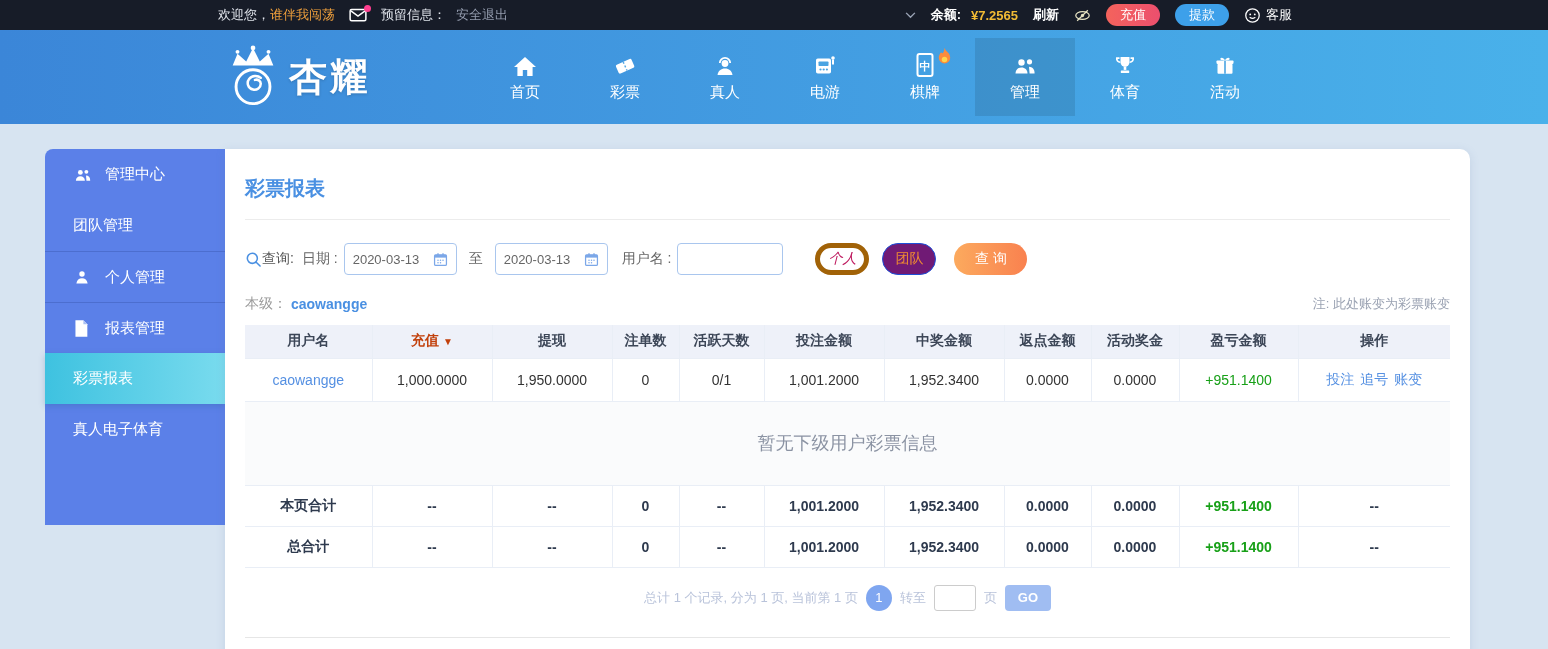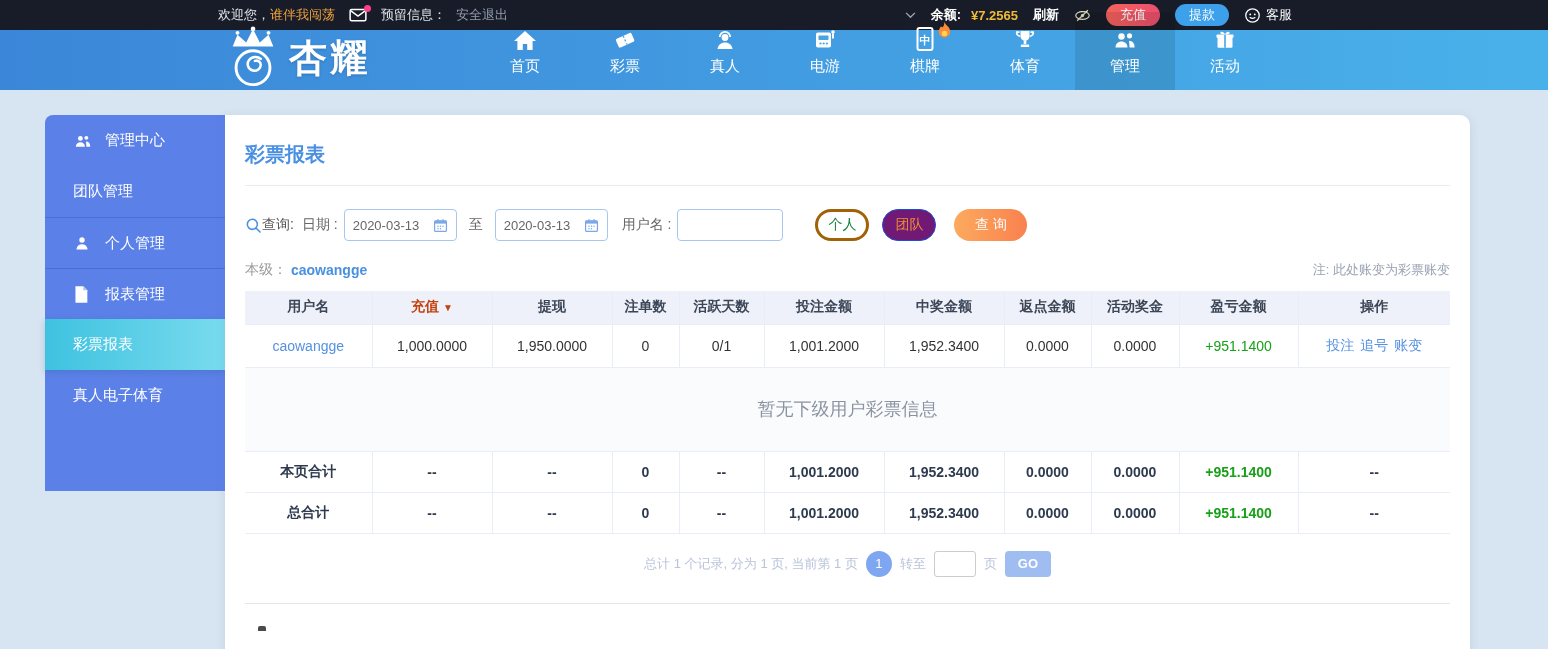--- a/index.html
+++ b/index.html
@@ -15,21 +15,21 @@
   .mail-wrap { position:relative; display:inline-flex; margin:0 4px; cursor:pointer; }
   .mail-badge { position:absolute; top:-3px; right:-4px; width:7px; height:7px; background:#ff3e8f; border-radius:50%; }
   .gold { color:#f2bb35; font-weight:bold; }
   .bold-w { font-weight:bold; color:#fff; cursor:pointer; }
   .pill { height:22px; padding:0 14px; border:none; border-radius:12px; color:#fff; font-size:13px; display:inline-flex; align-items:center; cursor:pointer; font-family:inherit; }
   .pill.recharge { background:linear-gradient(90deg,#f4635c,#ec4f6e); }
   .pill.withdraw { background:#3da0ea; }
   .service { display:inline-flex; align-items:center; gap:5px; cursor:pointer; color:#fff; }
 
   
-  .navbar { height:60px; background:linear-gradient(90deg,#3b86d8 0%,#49b1ea 100%); display:flex; align-items:flex-end; padding-left:222px; }
+  .navbar { height:94px; background:linear-gradient(90deg,#3b86d8 0%,#49b1ea 100%); display:flex; align-items:center; padding-left:222px; }
   .brand { display:flex; align-items:center; gap:5px; cursor:pointer; }
   .brand-text { color:#fff; font-size:38px; font-weight:bold; letter-spacing:3px; text-shadow:0 1px 3px rgba(0,0,0,.18); }
   .nav { display:flex; margin-left:104px; height:78px; }
   .nav-item { width:100px; height:78px; display:flex; flex-direction:column; align-items:center; justify-content:center; gap:5px; color:#fff; font-size:15px; cursor:pointer; }
   .nav-item.active { background:rgba(0,0,0,.10); }
   .nav-ico { position:relative; height:26px; display:flex; align-items:flex-end; }
   .hot-flame { position:absolute; right:-17px; top:-5px; }
 
   
   .main { position:relative; height:541px; }
@@ -47,21 +47,21 @@
 
   
   .search-row { margin-top:23px; display:flex; align-items:center; font-size:14px; color:#666; }
   .search-row .lbl { margin:0 6px 0 8px; }
   .q-label { color:#555; }
   .date-box { display:flex; align-items:center; justify-content:space-between; width:113px; height:32px; border:1px solid #a9c6ee; border-radius:4px; padding:0 8px; background:#fff; cursor:text; }
   .date-box input { border:none; outline:none; width:76px; font-size:13px; color:#666; font-family:inherit; }
   .to-lbl { margin:0 12px; color:#666; }
   .name-input { width:106px; height:32px; border:1px solid #a9c6ee; border-radius:4px; padding:0 8px; font-size:13px; color:#555; outline:none; font-family:inherit; }
   .btn { height:32px; border-radius:16px; font-size:14px; cursor:pointer; font-family:inherit; display:inline-flex; align-items:center; justify-content:center; }
-  .btn-personal { width:54px; margin-left:32px; background:#fff; border:3px solid #a16207; color:#15803d; }
+  .btn-personal { width:54px; margin-left:32px; background:#fff; border:5px solid #a16207; color:#be185d;font-style:italic; }
   .btn-team { width:54px; margin-left:13px; background:#701a75; border:1px solid #1d4ed8; color:#f08c30; }
   .btn-query { width:73px; margin-left:18px; background:linear-gradient(90deg,#fcaa5e,#f9814f); border:none; color:#fff; }
 
   
   .level-row { margin-top:20px; display:flex; align-items:center; font-size:14px; }
   .level-lbl { color:#999; }
   .level-user { color:#4a90e2; font-weight:bold; margin-left:4px; }
   .note { margin-left:auto; color:#9aa2b2; font-size:13px; }
 
   
@@ -200,41 +200,41 @@
           </svg>
         <span class="hot-flame">
           <svg width="15" height="18" viewBox="0 0 14 17">
               <path d="M7 .8c.8 3.4 5.4 4.8 5.4 9.4a5.4 5.4 0 11-10.8 0c0-2.1.8-3.5 2.3-5.3.5 1.8 2.6 1.9 3.1-4.1z" fill="#fb8b3c"></path>
               <circle cx="7" cy="11.8" r="2.6" fill="#ffd54d"></circle>
             </svg>
         </span>
       </span>
       <span>棋牌</span>
     </div>
+    <div class="nav-item active">
+      <span class="nav-ico">
+        <svg width="26" height="24" viewBox="0 0 26 24">
+            <circle cx="9.5" cy="8.5" r="3.2" fill="#fff"></circle>
+            <path d="M3.5 19.5c0-3.8 2.6-6 6-6s6 2.2 6 6z" fill="#fff"></path>
+            <circle cx="17.5" cy="7.8" r="2.6" fill="#fff"></circle>
+            <path d="M17 12.8c3.3.1 5.6 2.2 5.6 6.7h-5" fill="#fff"></path>
+          </svg>
+      </span>
+      <span>管理</span>
+    </div>
     <div class="nav-item">
       <span class="nav-ico">
         <svg width="24" height="24" viewBox="0 0 24 24">
             <path d="M7.5 3h9v5.2a4.5 4.5 0 01-9 0z" fill="#fff"></path>
             <path d="M6.5 4.2H3.8a3.4 3.4 0 003.4 4M17.5 4.2h2.7a3.4 3.4 0 01-3.4 4" fill="none" stroke="#fff" stroke-width="1.7"></path>
             <rect x="10.7" y="12.5" width="2.6" height="3.4" fill="#fff"></rect>
             <rect x="7.8" y="16.5" width="8.4" height="2.6" rx="0.6" fill="#fff"></rect>
           </svg>
       </span>
       <span>体育</span>
-    </div>
-    <div class="nav-item active">
-      <span class="nav-ico">
-        <svg width="26" height="24" viewBox="0 0 26 24">
-            <circle cx="9.5" cy="8.5" r="3.2" fill="#fff"></circle>
-            <path d="M3.5 19.5c0-3.8 2.6-6 6-6s6 2.2 6 6z" fill="#fff"></path>
-            <circle cx="17.5" cy="7.8" r="2.6" fill="#fff"></circle>
-            <path d="M17 12.8c3.3.1 5.6 2.2 5.6 6.7h-5" fill="#fff"></path>
-          </svg>
-      </span>
-      <span>管理</span>
     </div>
     <div class="nav-item">
       <span class="nav-ico">
         <svg width="24" height="24" viewBox="0 0 24 24">
             <rect x="4.5" y="9.8" width="15" height="10" rx="1" fill="#fff"></rect>
             <rect x="3.5" y="6.5" width="17" height="3.4" rx="0.8" fill="#fff"></rect>
             <line x1="12" y1="6.5" x2="12" y2="19.8" stroke="#4aa4e2" stroke-width="1.6"></line>
             <path d="M12 6.5C11 3.8 8 2.8 7.4 4.6 6.9 6.1 9.4 6.5 12 6.5zm0 0c1-2.7 4-3.7 4.6-1.9.5 1.5-2 1.9-4.6 1.9z" fill="#fff"></path>
           </svg>
       </span>

